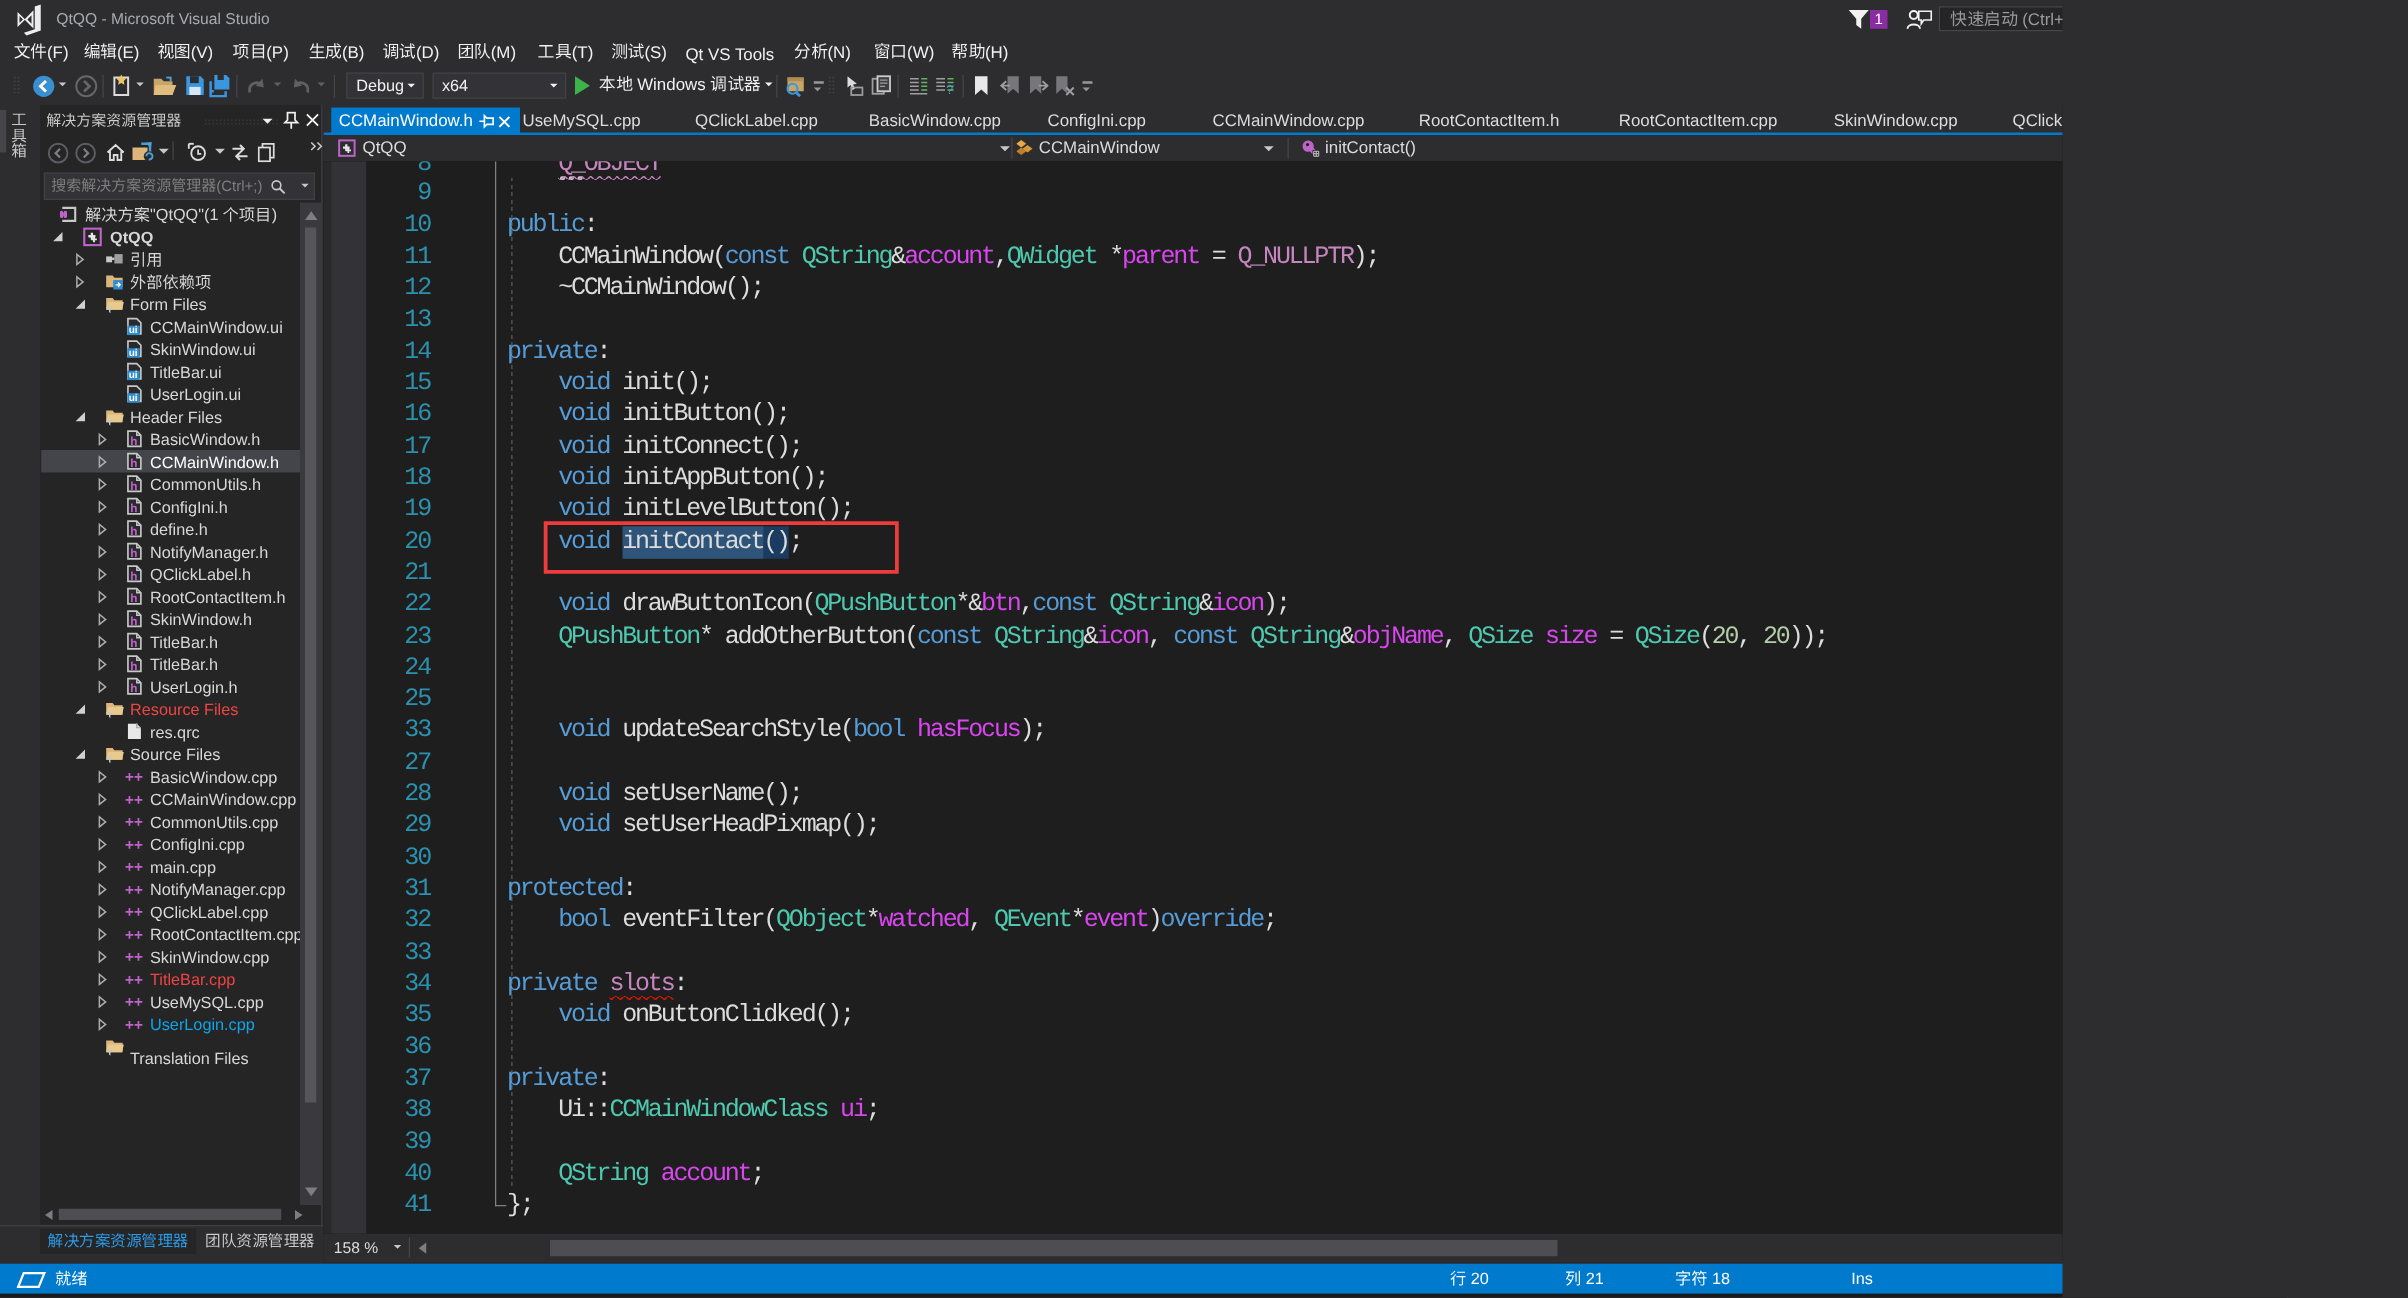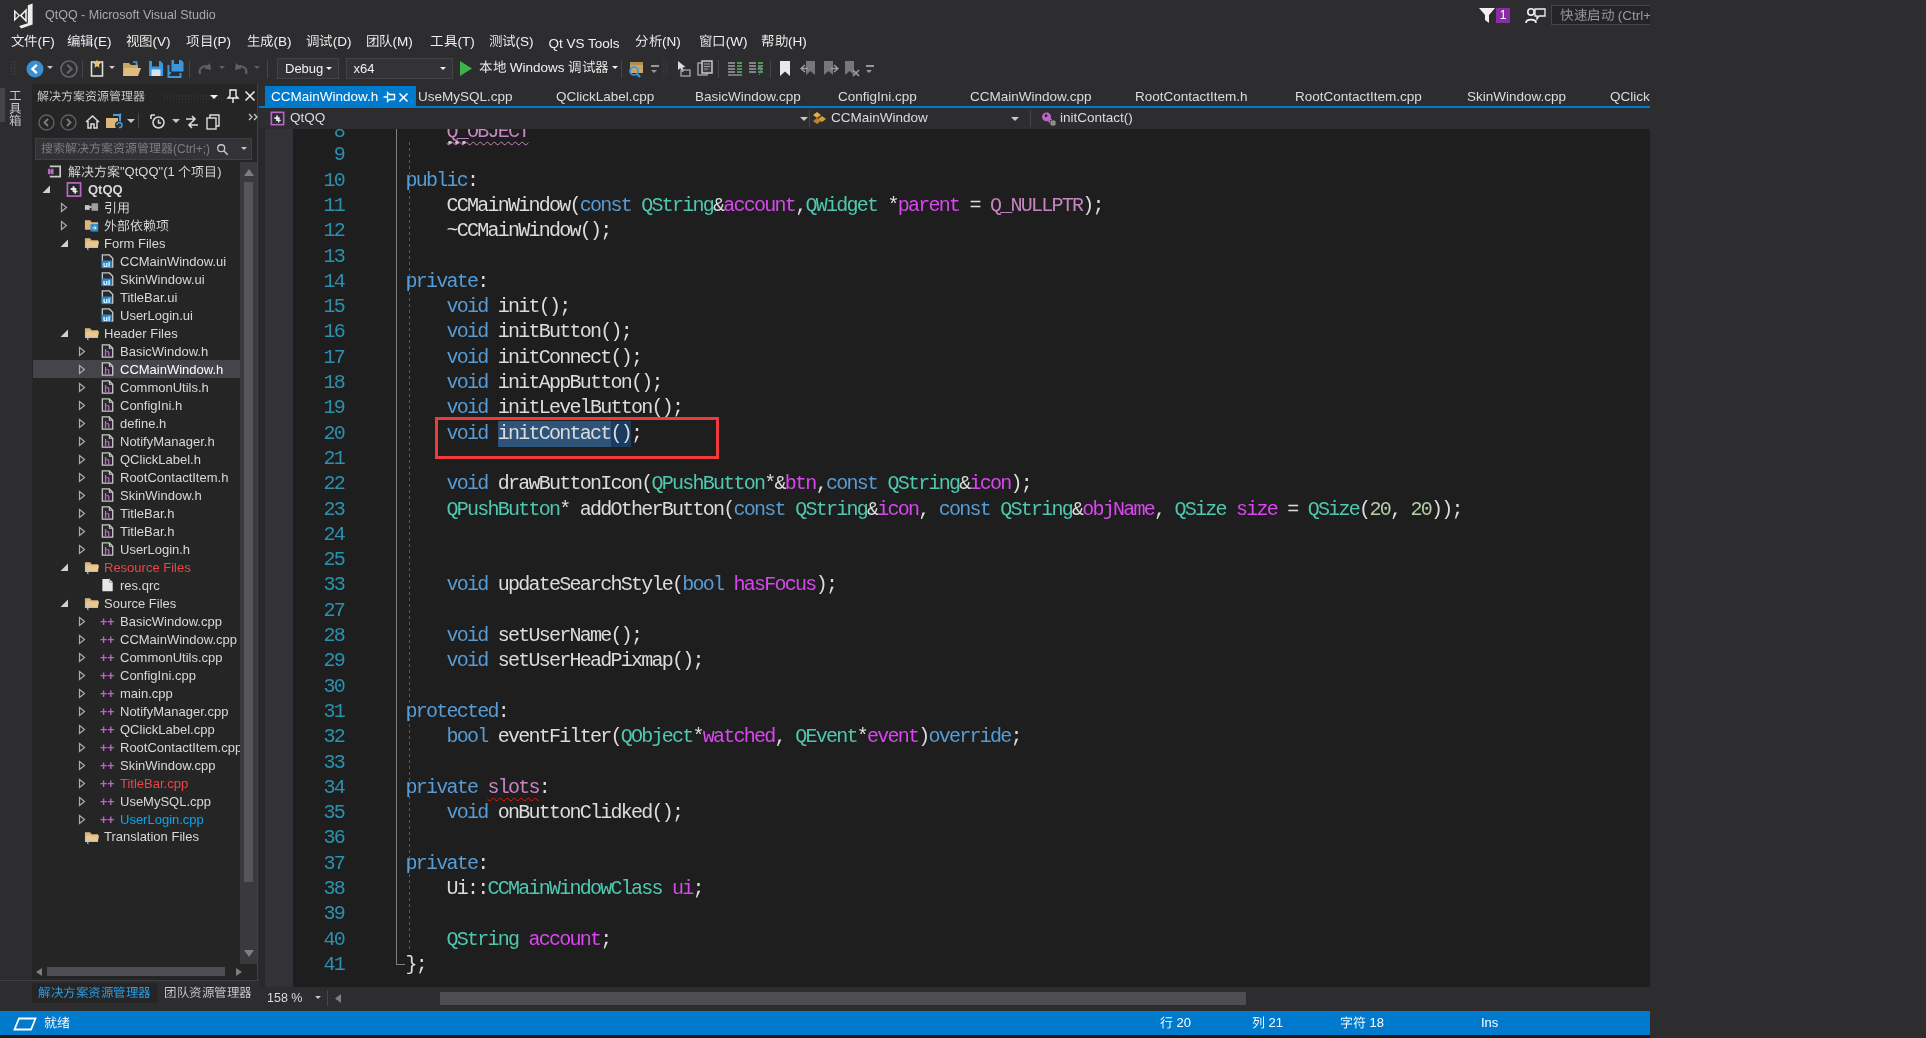--- a/index.html
+++ b/index.html
@@ -870,21 +870,21 @@
           </svg>
           <svg style="position:absolute;left:68px;top:1px" width="16" height="17" viewBox="0 0 17 17">
             <use href="#s-cpp"></use>
           </svg>
           <span style="position:absolute;left:88px;top:1px;color:#0ea5e9;">UserLogin.cpp</span>
         </div>
 <div class="trow" style="left:0;top:666px;width:207px">
           <svg style="position:absolute;left:52px;top:1px" width="16" height="17" viewBox="0 0 17 17">
             <use href="#s-folder"></use>
           </svg>
-          <span style="position:absolute;left:72px;top:0;color:#D8D8D8;">Translation Files</span>
+          <span style="position:absolute;left:72px;top:10px;color:#D8D8D8;">Translation Files</span>
         </div>
 </div>
   <div class="abs" style="left:208px;top:78px;width:17px;height:802px;background:#3A3A3E"></div>
   <svg class="abs" style="left:211px;top:84px" width="12" height="9">
         <path d="M6 1 L11 8 L1 8 Z" fill="#7E7E82"></path>
       </svg>
   <div class="abs" style="left:212px;top:98px;width:9px;height:700px;background:#55555A"></div>
   <svg class="abs" style="left:211px;top:864px" width="12" height="10">
         <path d="M1 2 L11 2 L6 9 Z" fill="#7E7E82"></path>
       </svg>

